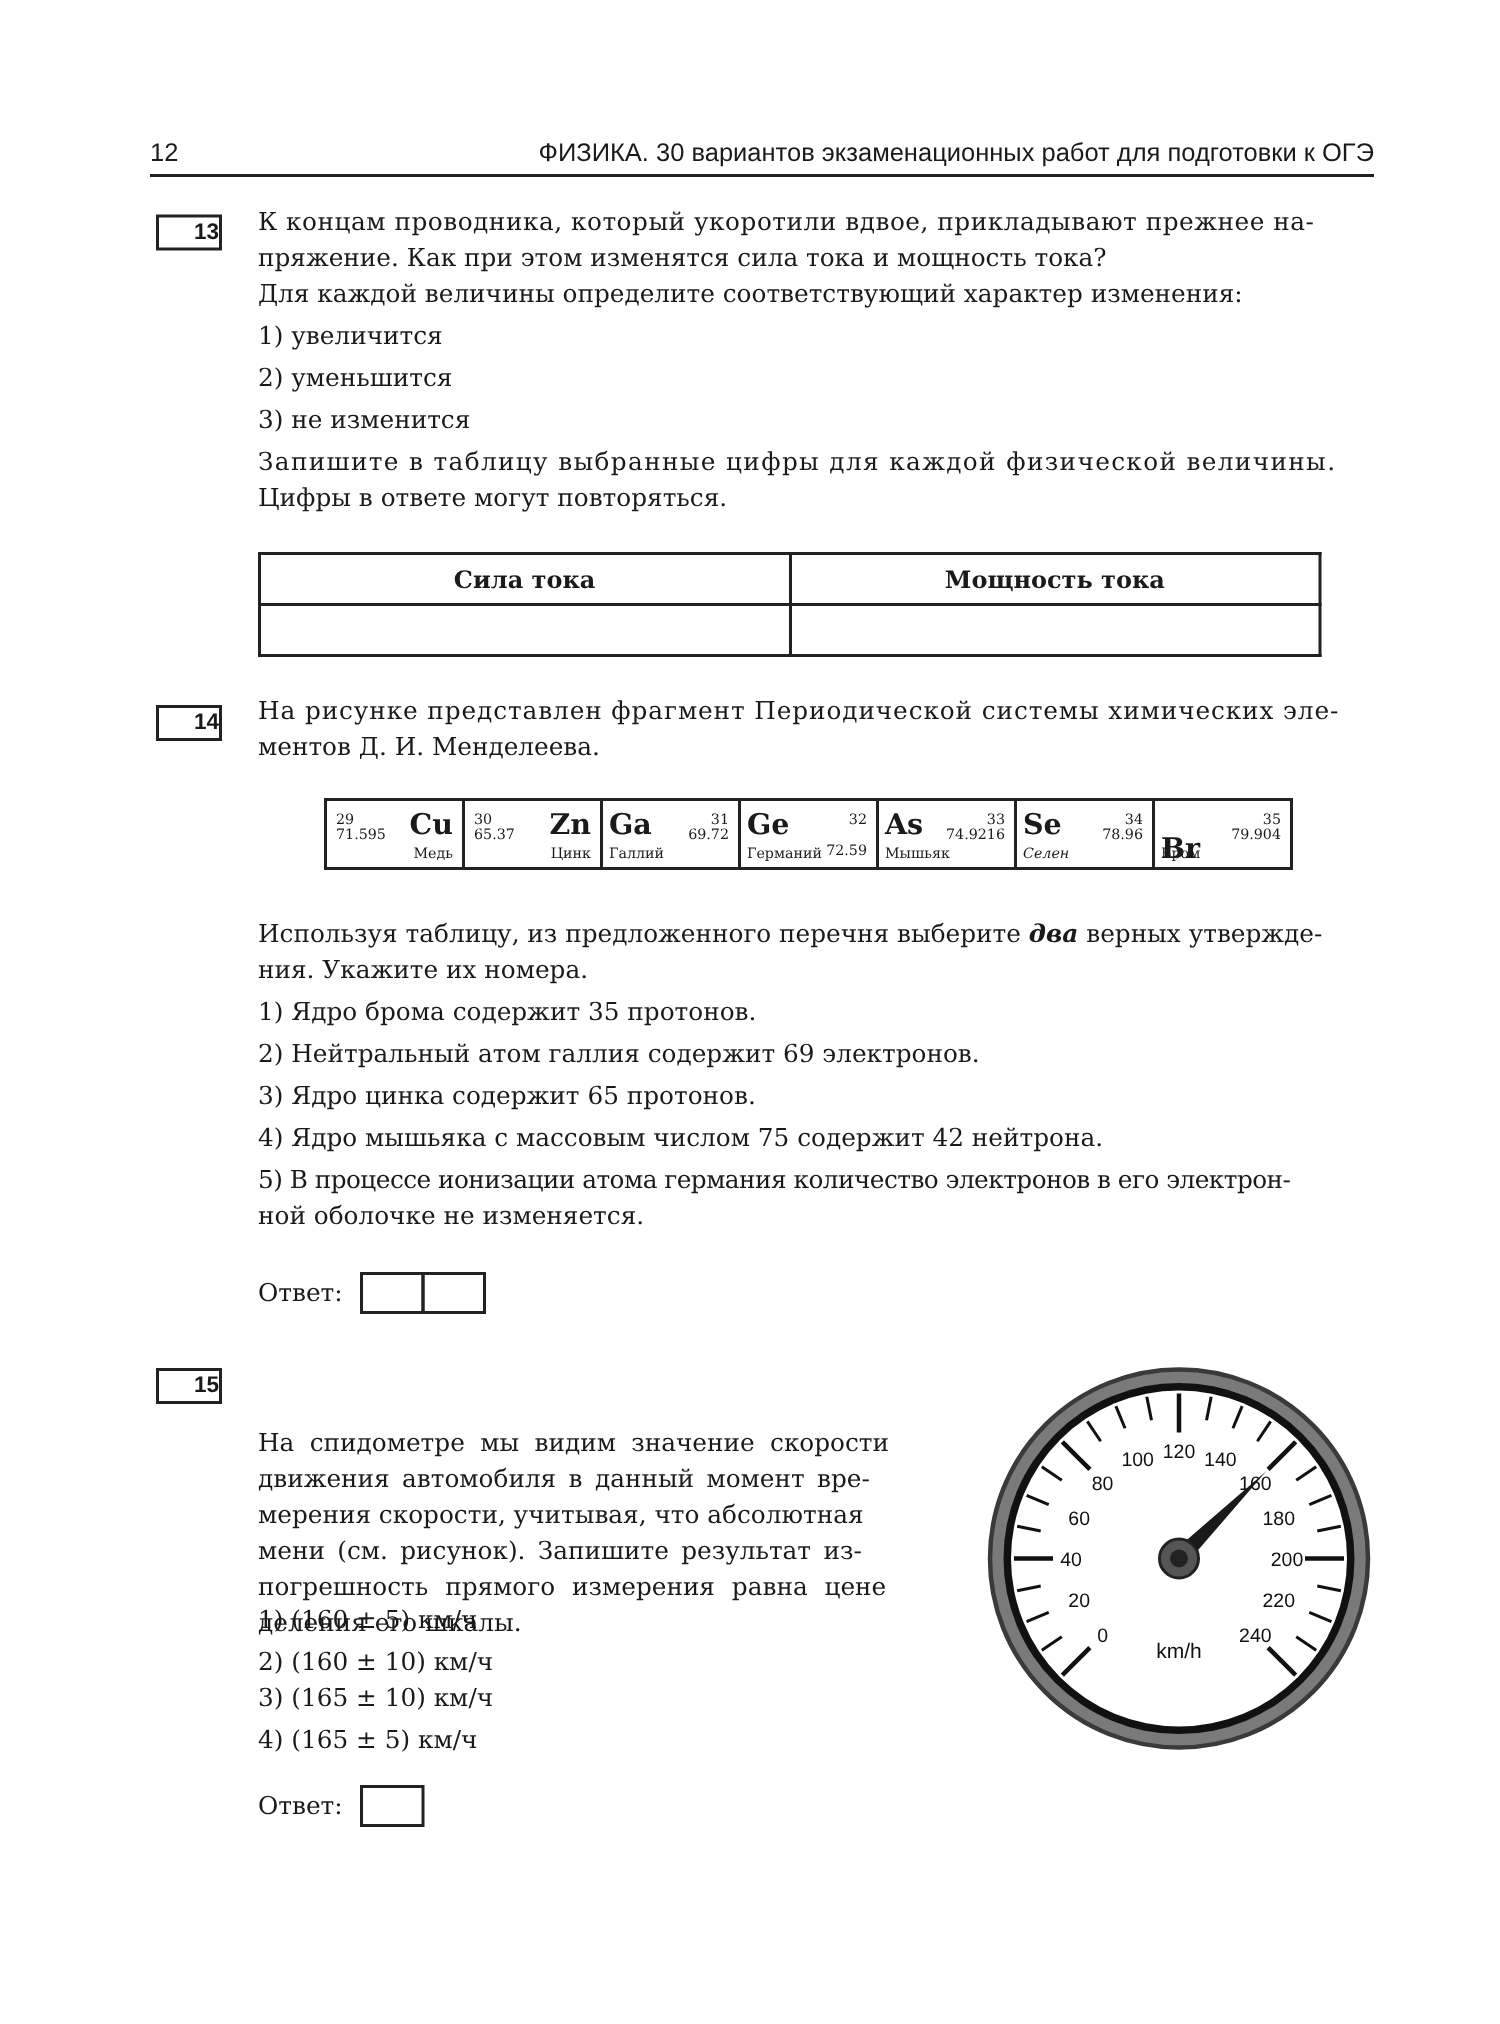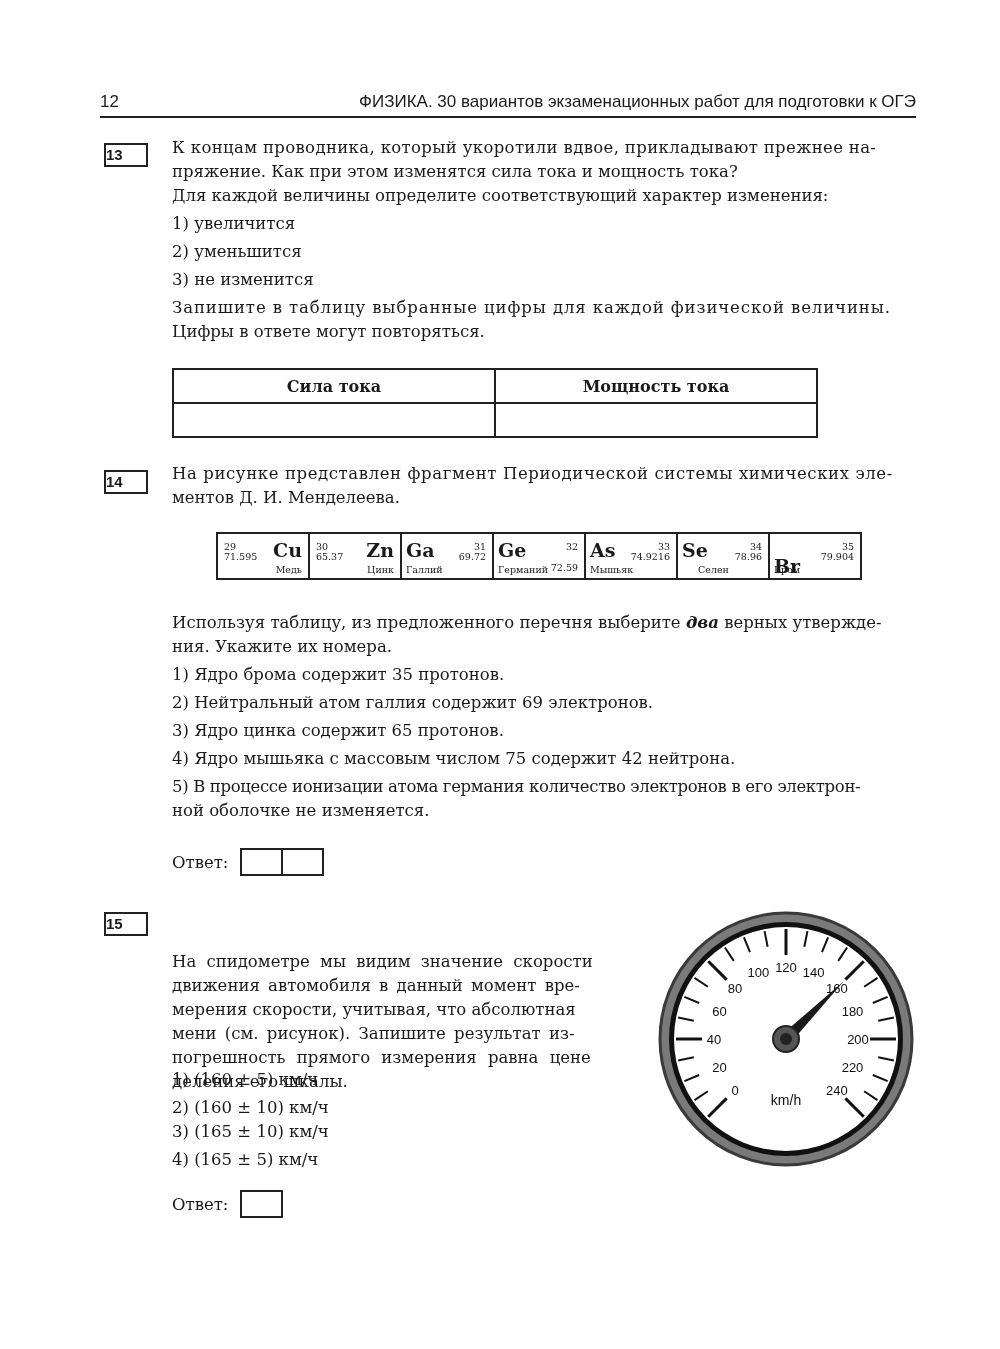--- a/index.html
+++ b/index.html
@@ -5,24 +5,24 @@
   html, body { margin: 0; padding: 0; background: #ffffff; }
   body { width: 1000px; height: 1349px; position: relative; overflow: hidden;
          font-family: "DejaVu Serif", "Liberation Serif", serif; color: #1a1a1a; }
   .abs { position: absolute; }
   .header-num { left: 100px; top: 92px; font-family: "Liberation Sans", sans-serif; font-size: 17px; }
   .header-title { right: 84px; top: 92px; font-family: "Liberation Sans", sans-serif; font-size: 17px; }
   .header-title b { font-weight: normal; }
   .header-rule { left: 100px; top: 116px; width: 816px; height: 0; border-top: 2px solid #222; }
   .qnum { width: 44px; height: 24px; border: 2px solid #222; box-sizing: border-box;
           font-family: "Liberation Sans", sans-serif; font-weight: bold; font-size: 15px;
-          text-align: left; line-height: 20px; }
+          text-align: right; line-height: 20px; }
   .txt { font-size: 16.5px; line-height: 24px; }
   .line { white-space: nowrap; }
-  .answer-table { border-collapse: collapse; left: 172px; top: 368px; width: 646px; }
+  .answer-table { border-collapse: collapse; left: 172px; top: 368px; width: 709px; }
   .answer-table td, .answer-table th { border: 2px solid #222; height: 30px; font-weight: bold;
           font-size: 16px; text-align: center; font-family: "DejaVu Serif", serif; }
   .ptable { left: 216px; top: 532px; border-collapse: collapse; }
   .ptable td { border: 2px solid #222; width: 90px; height: 44px; position: relative; padding: 0; }
   .el-num { position: absolute; font-size: 9.5px; line-height: 10px; }
   .el-sym { position: absolute; font-size: 19px; font-weight: bold; top: 5px; }
   .el-name { position: absolute; font-size: 9.5px; bottom: 3px; }
   .ans-box { border: 2px solid #222; box-sizing: border-box; display: inline-block; height: 28px; }
   .ans-label { font-size: 16.5px; }
   .bold-italic { font-weight: bold; font-style: italic; }
@@ -102,21 +102,21 @@
     <td>
       <span class="el-sym" style="left:4px;">As</span>
       <span class="el-num" style="right:6px;top:8px;">33</span>
       <span class="el-num" style="right:6px;top:18px;">74.9216</span>
       <span class="el-name" style="left:4px;">Мышьяк</span>
     </td>
     <td>
       <span class="el-sym" style="left:4px;">Se</span>
       <span class="el-num" style="right:6px;top:8px;">34</span>
       <span class="el-num" style="right:6px;top:18px;">78.96</span>
-      <span class="el-name" style="left:20px;">Селен</span>
+      <span class="el-name" style="left:4px;font-style:italic;">Селен</span>
     </td>
     <td>
       <span class="el-sym" style="left:4px;margin-top:16px;">Br</span>
       <span class="el-num" style="right:6px;top:8px;">35</span>
       <span class="el-num" style="right:6px;top:18px;">79.904</span>
       <span class="el-name" style="left:4px;">Бром</span>
     </td>
   </tr>
 </tbody>
   </table>

